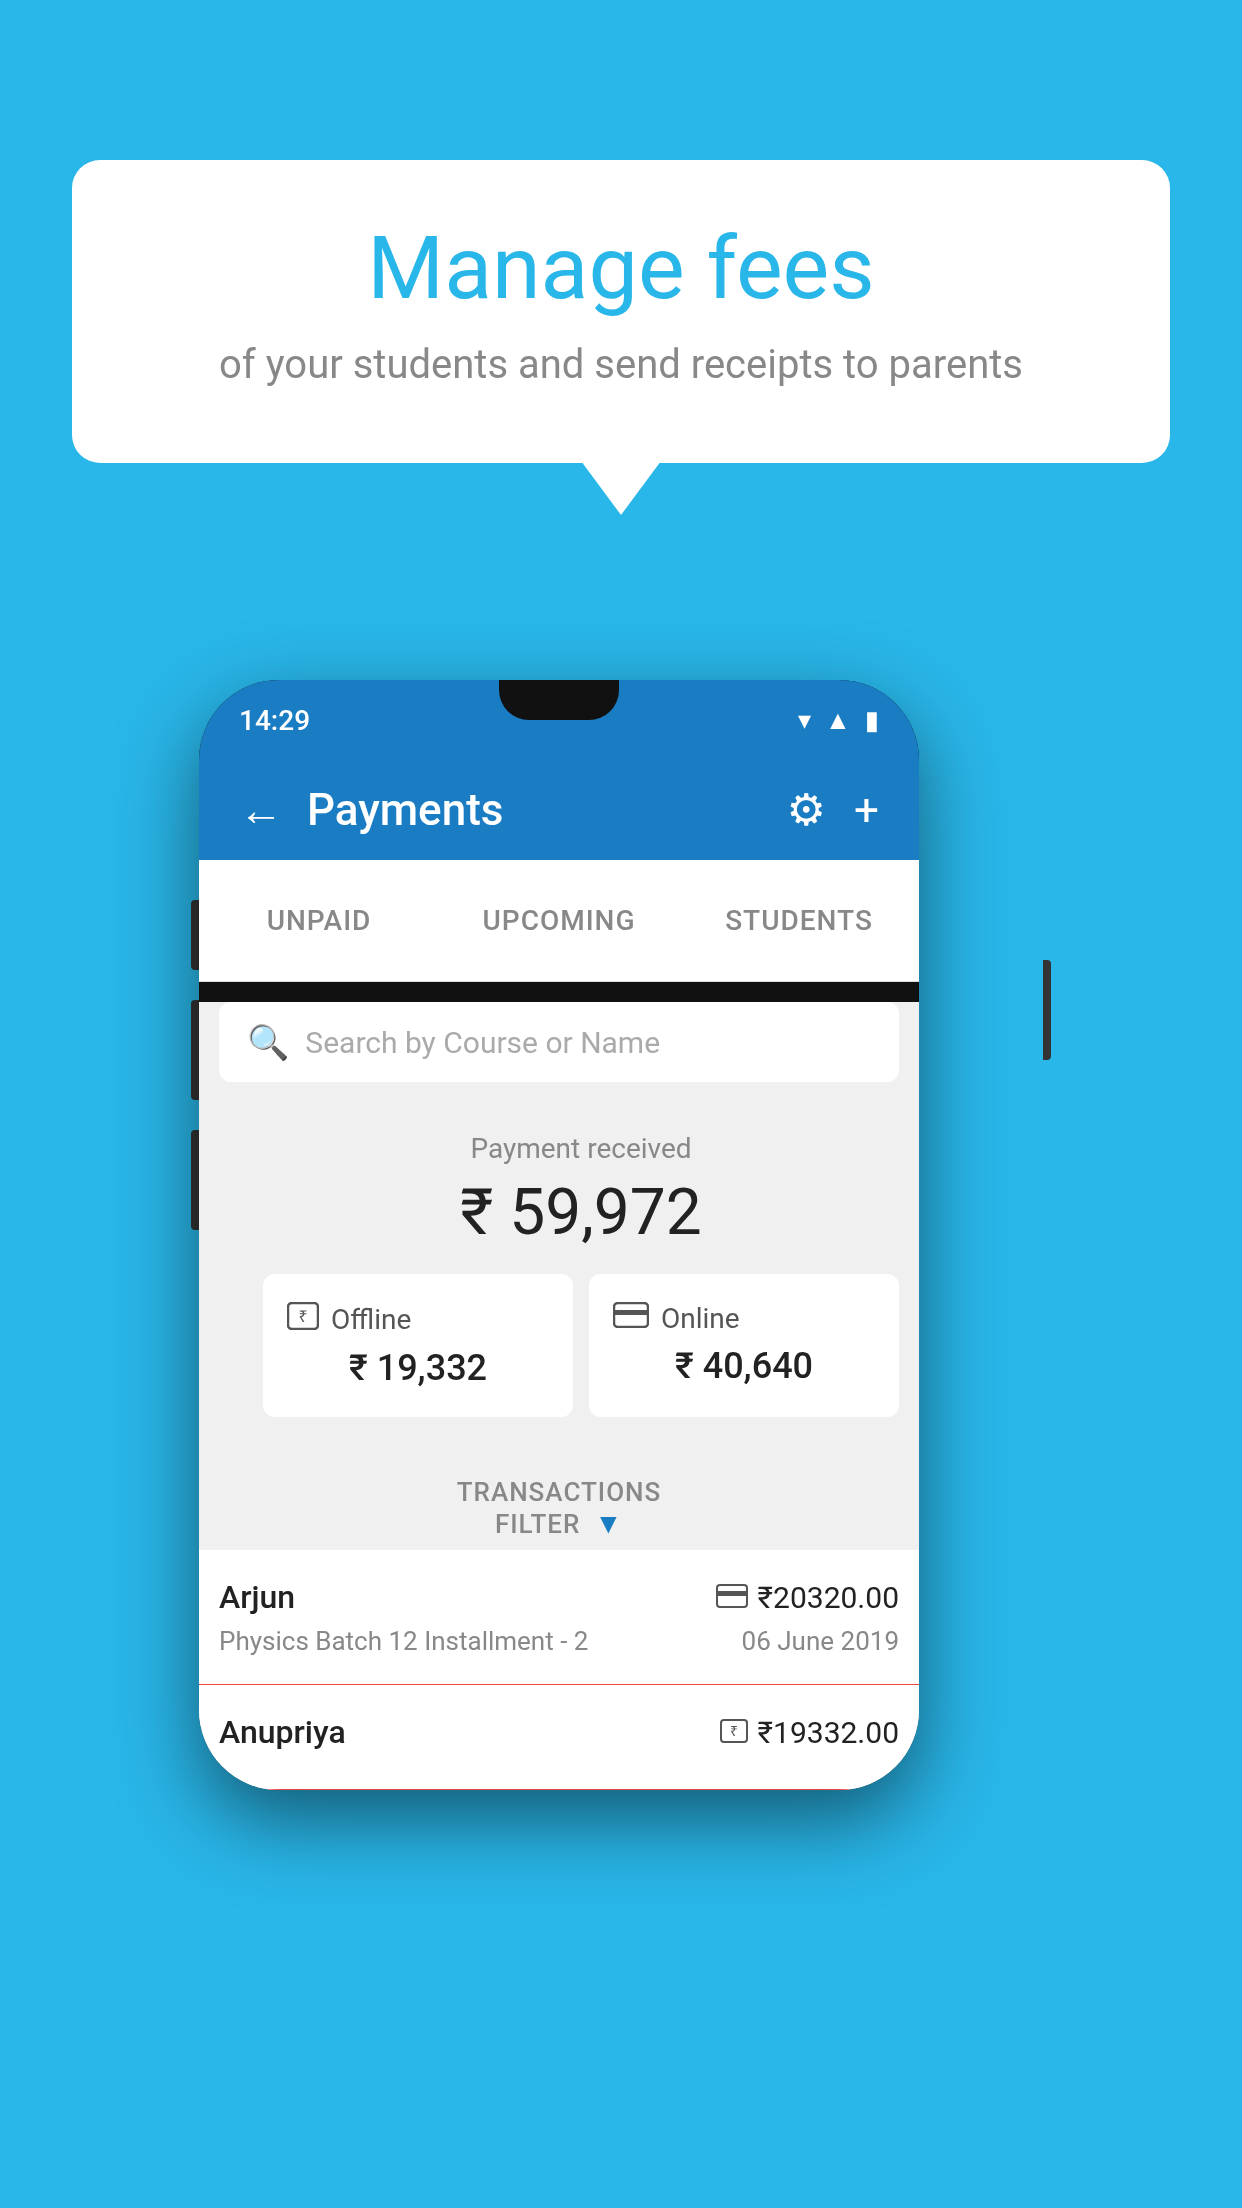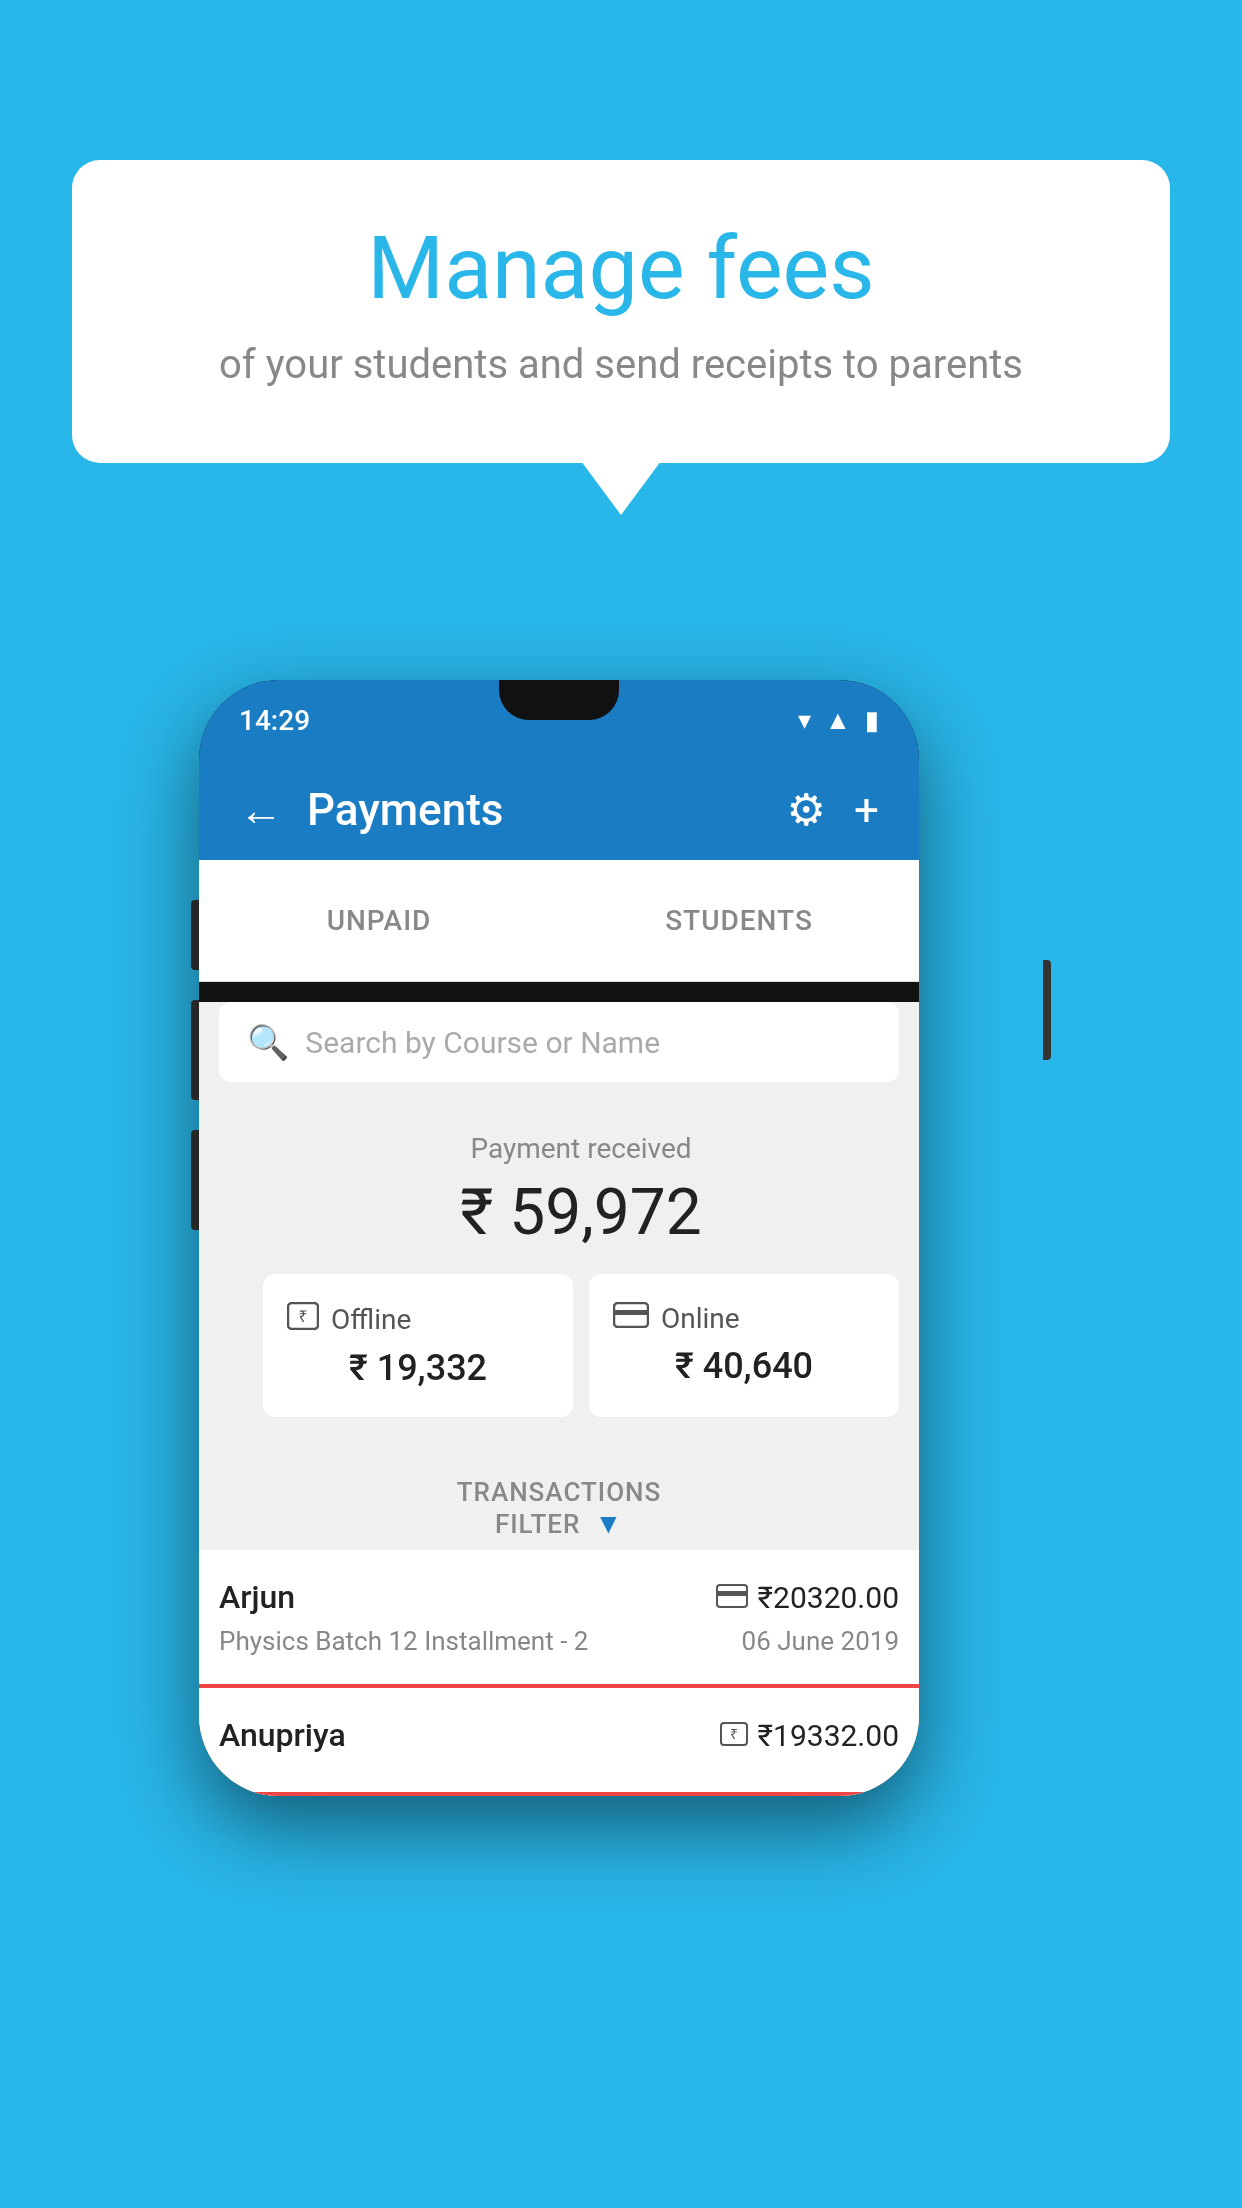--- a/index.html
+++ b/index.html
@@ -267,21 +267,21 @@
     }
     .filter-icon {
       color: #1a7dc4;
       font-size: 28px;
     }
 
     
     .transaction-row {
       background: white;
       padding: 28px 20px;
-      border-bottom: 4px solid #ef4444;
+      border-bottom: 1px solid #ef4444;
     }
     .transaction-top {
       display: flex;
       justify-content: space-between;
       align-items: center;
       margin-bottom: 10px;
     }
     .transaction-name {
       font-size: 32px;
       color: #222;
@@ -379,20 +379,21 @@
         <span class="header-title">Payments</span>
       </div>
       <div class="header-right">
         <span class="gear-icon">⚙</span>
         <span class="plus-icon">+</span>
       </div>
     </div>
 
     <div class="tabs">
       <div class="tab">UNPAID</div>
+      <div class="tab">UPCOMING</div>
       <div class="tab">STUDENTS</div>
     </div>
 
     <div class="app-body">
 
       <div class="search-bar">
         <span class="search-icon">🔍</span>
         <span class="search-placeholder">Search by Course or Name</span>
       </div>
 

